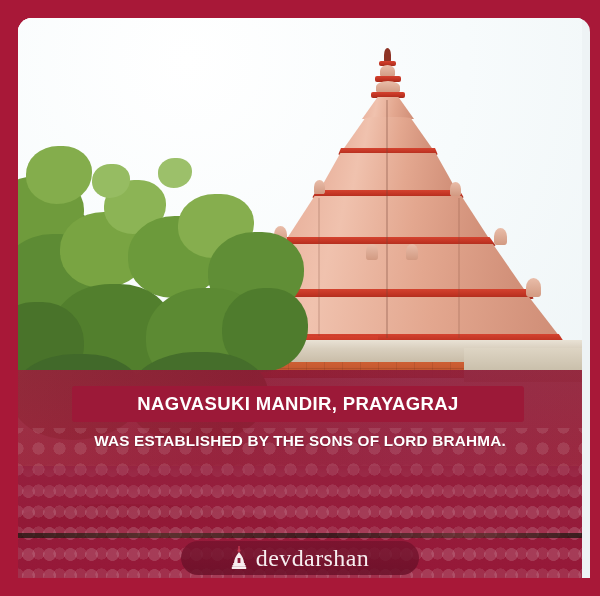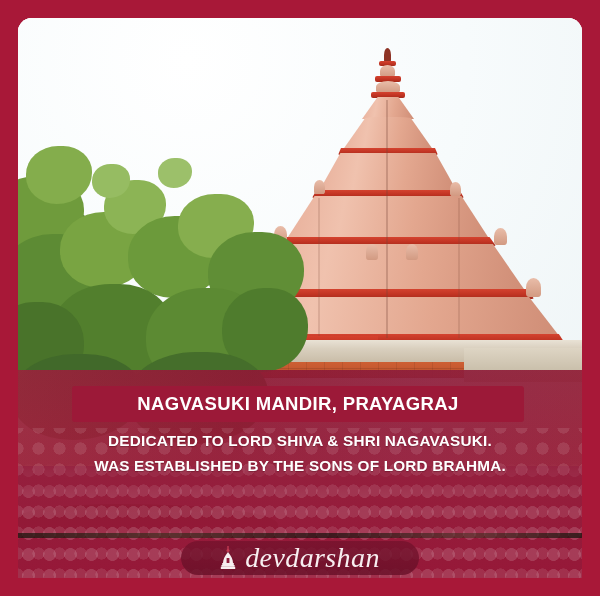--- a/index.html
+++ b/index.html
@@ -30,20 +30,21 @@
   
   .card {
     position: absolute;
     left: 18px;
     top: 18px;
     width: 564px;
     height: 560px;
     border-radius: 14px 14px 0 0;
     overflow: hidden;
     background: #eef3f5;
+    padding-left: 8px;
   }
 
   
   .photo {
     position: absolute;
     left: 0; top: 0;
     width: 564px;
     height: 520px;
     overflow: hidden;
     background: linear-gradient(180deg,#fdfefe 0%, #f4f8f9 38%, #eef4f5 60%, #e9eff0 100%);
@@ -194,22 +195,21 @@
     border-radius: 18px;
     background: linear-gradient(180deg, rgba(116,18,44,.78), rgba(104,16,40,.82));
     display: flex;
     align-items: center;
     justify-content: center;
     gap: 9px;
   }
   .brand-icon { width: 16px; height: 24px; position: relative; }
   .brand-text {
     color: #f7eef0;
-    font-size: 28px;
-    font-style: italic;
+    font-size: 24px;
     font-weight: 400;
     letter-spacing: .4px;
     font-family: "Liberation Serif", serif;
   }
 
   
   .footer-hair {
     position:absolute; left:0; bottom:40px; width:564px; height:5px;
     background: linear-gradient(90deg, rgba(25,20,12,.75) 0%, rgba(48,42,22,.6) 26%, rgba(18,14,9,.7) 55%, rgba(55,45,25,.5) 80%, rgba(22,18,11,.75) 100%);
     filter: blur(.6px);
@@ -301,21 +301,20 @@
     <div class="panel">
       <div class="panel-ghost"></div>
       <div class="dots2"></div>
       <div class="dots"></div>
 
       <div class="title-chip">
         <span class="title-text">NAGVASUKI MANDIR, PRAYAGRAJ</span>
       </div>
 
       <div class="body-copy">
-        <span class="line">DEDICATED TO LORD SHIVA &amp; SHRI NAGAVASUKI.</span>
         <span class="line">WAS ESTABLISHED BY THE SONS OF LORD BRAHMA.</span>
       </div>
 
       <div class="footer-hair"></div>
 
       <div class="footer-bar">
         <div class="footer-pill">
           <span class="brand-icon">
             <svg viewBox="0 0 16 24" width="16" height="24" aria-hidden="true">
               <rect x="7.3" y="0" width="1.4" height="4" fill="#c23a52"></rect>

